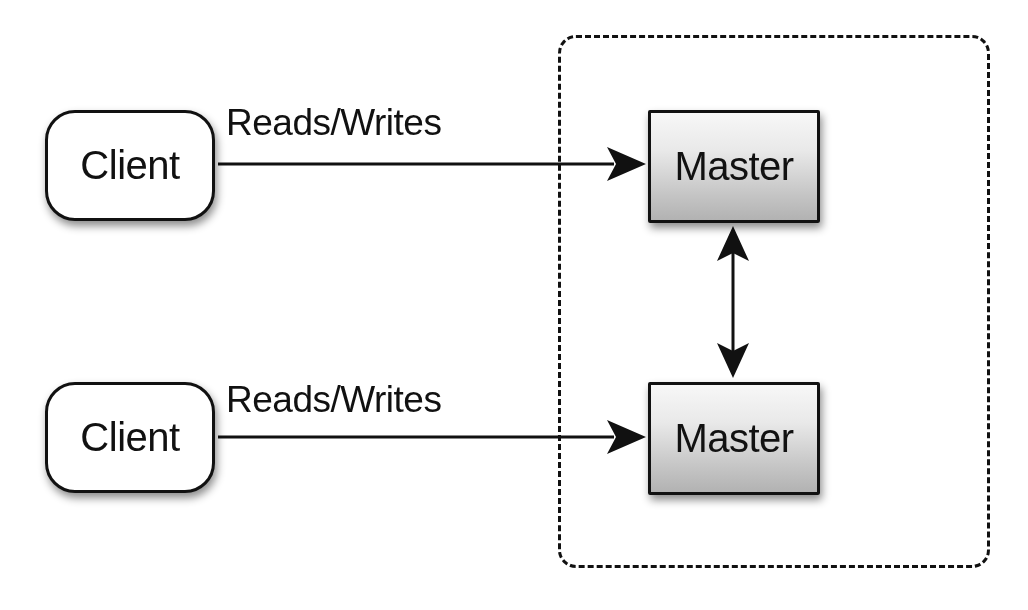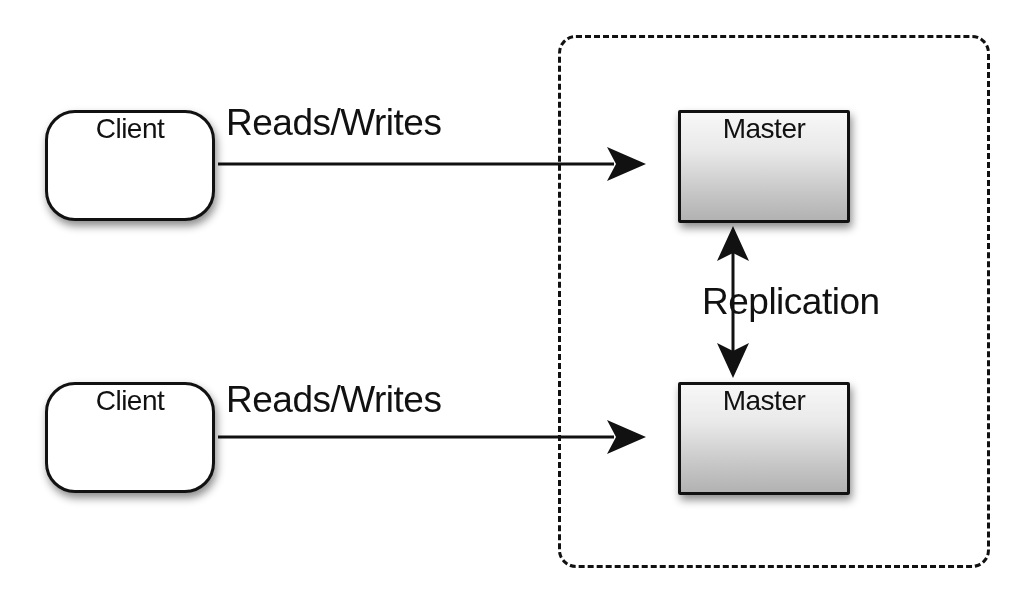--- a/index.html
+++ b/index.html
@@ -11,44 +11,44 @@
     position: relative;
     width: 1028px;
     height: 610px;
     background: #ffffff;
     font-family: "Liberation Sans", sans-serif;
     overflow: hidden;
   }
   .node {
     position: absolute;
     display: flex;
+    align-items: center;
     justify-content: center;
     border: 3.5px solid #111111;
     color: #111111;
-    font-size: 28px;
+    font-size: 40px;
     letter-spacing: -0.5px;
     box-sizing: border-box;
     box-shadow: 2px 5px 9px rgba(0,0,0,0.45);
   }
   .client {
     left: 45px;
     width: 170px;
     height: 111px;
     border-radius: 30px;
     background: #ffffff;
   }
   #client-1 { top: 110px; }
   #client-2 { top: 382px; }
   .master {
     left: 648px;
     width: 172px;
     height: 113px;
     border-radius: 2px;
     background: linear-gradient(180deg, #f7f7f7 0%, #e9e9e9 35%, #c6c6c6 75%, #b2b2b2 100%);
-    margin-left: 30px;
   }
   #master-1 { top: 110px; }
   #master-2 { top: 382px; }
   #boundary {
     position: absolute;
     left: 558px;
     top: 35px;
     width: 432px;
     height: 533px;
     border: 3px dashed #111111;
@@ -119,15 +119,14 @@
   </div>
 
   <div id="master-2" class="node master">
     <span>Master</span>
   </div>
 
   <div id="label-rw-1" class="edge-label">Reads/Writes</div>
 
   <div id="label-rw-2" class="edge-label">Reads/Writes</div>
 
-  <div id="label-replication" class="edge-label">Replication</div>
 
 </div>
 
 </body></html>

